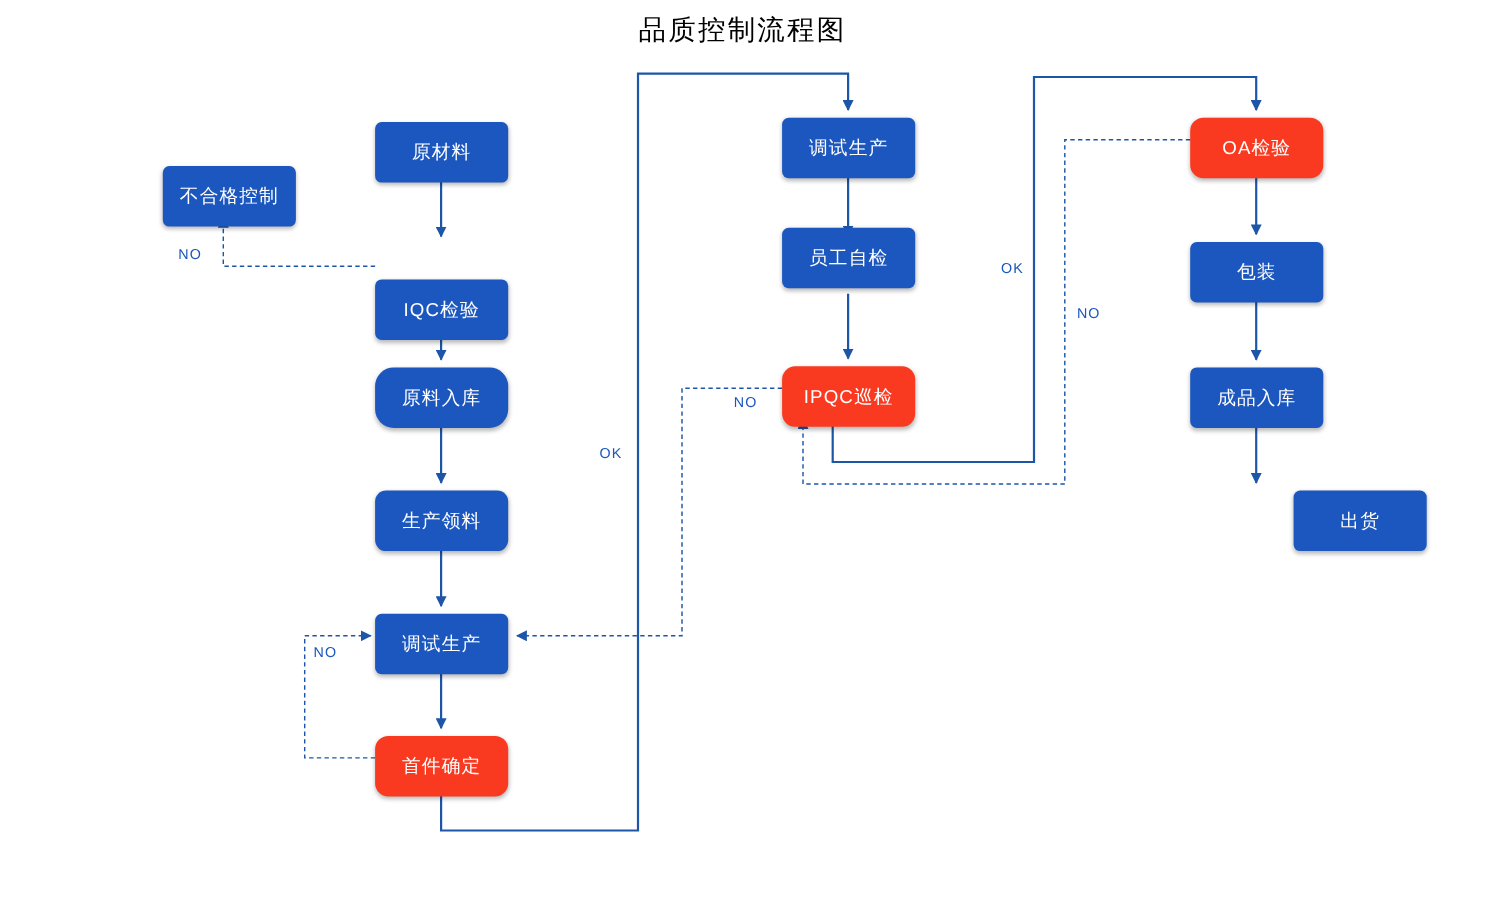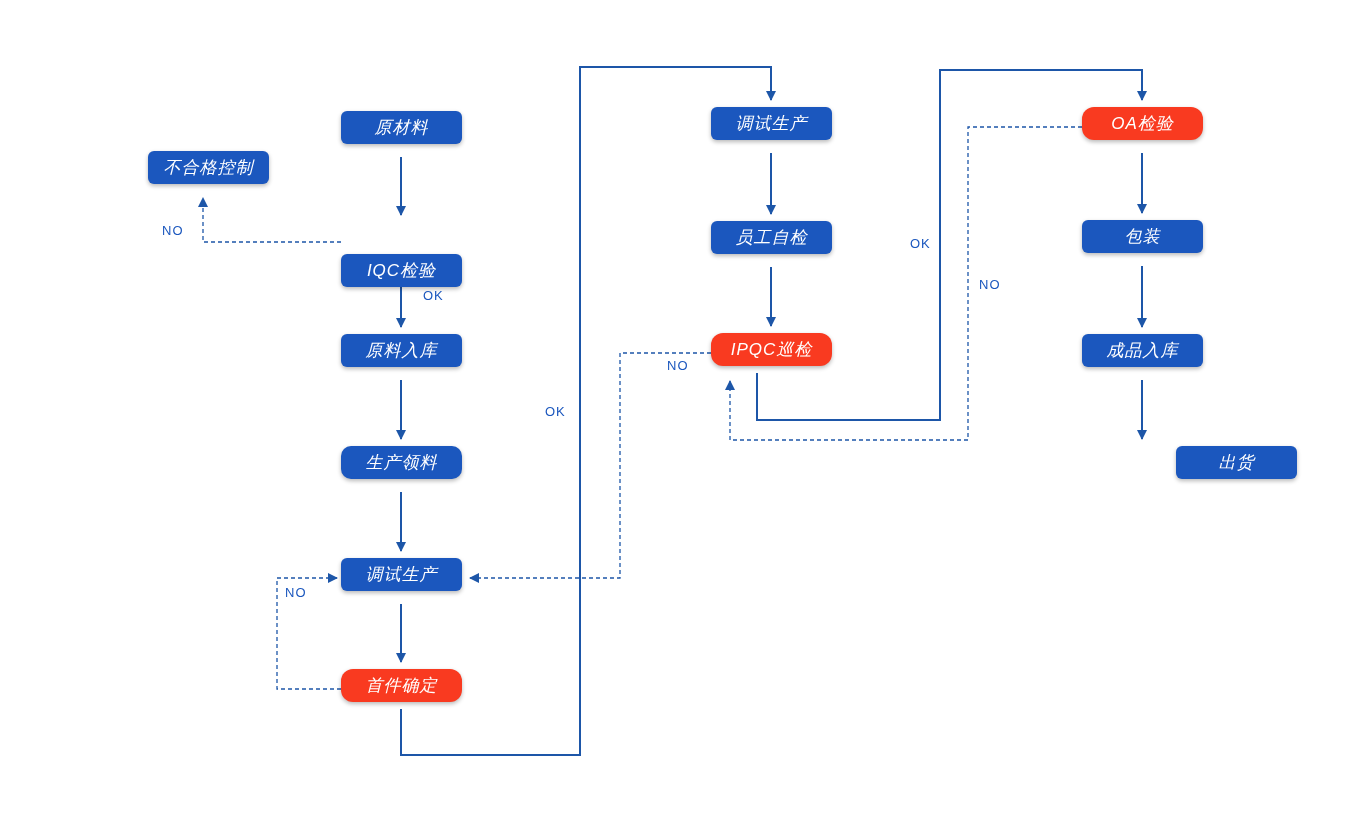--- a/index.html
+++ b/index.html
@@ -21,41 +21,41 @@
     text-align:center;
     font-family:"DejaVu Serif", serif;
     font-size:25px;letter-spacing:2px;
     color:var(--title-color);
   }
   svg.connectors{position:absolute;left:0;top:0;width:1350px;height:820px;}
   .solid{stroke:var(--line-color);stroke-width:2;fill:none;}
   .dashed{stroke:var(--line-color);stroke-width:1.3;fill:none;stroke-dasharray:4 3;}
   .arrowhead{fill:var(--line-color);}
   .node{
-    position:absolute;width:121px;height:33px;box-sizing:border-box;
+    position:absolute;width:121px;height:55px;box-sizing:border-box;
     border-radius:6px;color:#ffffff;
     display:flex;align-items:center;justify-content:center;
     font-size:17px;letter-spacing:1px;
     box-shadow:0 2px 4px rgba(0,0,0,0.28);
     white-space:nowrap;
-    font-style:italic;
   }
   .node.blue{background:var(--box-blue);}
   .node.red{background:var(--box-red);border-radius:12px;}
   .edge-label{
     position:absolute;
     font-size:13px;color:var(--label-color);
     letter-spacing:1px;white-space:nowrap;
   }
 </style>
 </head>
 <body>
 
 <div class="stage">
 
+  <div class="title">品质控制流程图</div>
 
   <svg class="connectors" viewBox="0 0 1350 820" xmlns="http://www.w3.org/2000/svg">
     <defs>
       <marker id="arrow" viewBox="0 0 10 10" refX="9" refY="5" markerWidth="10" markerHeight="10" markerUnits="userSpaceOnUse" orient="auto-start-reverse">
         <path class="arrowhead" d="M0,0 L10,5 L0,10 Z"></path>
       </marker>
     </defs>
 
     <path class="solid" marker-end="url(#arrow)" d="M401,157 L401,215"></path>
     <path class="solid" marker-end="url(#arrow)" d="M401,268 L401,327"></path>
@@ -76,26 +76,26 @@
     <path class="dashed" marker-end="url(#arrow)" d="M341,242 L203,242 L203,198"></path>
     <path class="dashed" marker-end="url(#arrow)" d="M711,353 L620,353 L620,578 L470,578"></path>
     <path class="dashed" marker-end="url(#arrow)" d="M1082,127 L968,127 L968,440 L730,440 L730,381"></path>
     <path class="dashed" marker-end="url(#arrow)" d="M341,689 L277,689 L277,578 L337,578"></path>
   </svg>
 
   <div>
       <div class="node blue" style="left: 341px; top: 111px;">原材料</div>
       <div class="node blue" style="left: 148px; top: 151px;">不合格控制</div>
       <div class="node blue" style="left: 341px; top: 222px; margin-top: 32px;">IQC检验</div>
-      <div class="node blue" style="left: 341px; top: 334px;">原料入库</div>
+      <div class="node blue" style="left: 341px; top: 334px; border-radius: 17px;">原料入库</div>
       <div class="node blue" style="left: 341px; top: 446px; border-radius: 10px;">生产领料</div>
       <div class="node blue" style="left: 341px; top: 558px;">调试生产</div>
       <div class="node red" style="left: 341px; top: 669px;">首件确定</div>
       <div class="node blue" style="left: 711px; top: 107px;">调试生产</div>
-      <div class="node blue" style="left: 711px; top: 221px;">员工自检</div>
+      <div class="node blue" style="left: 711px; top: 207px;">员工自检</div>
       <div class="node red" style="left: 711px; top: 333px;">IPQC巡检</div>
       <div class="node red" style="left: 1082px; top: 107px;">OA检验</div>
       <div class="node blue" style="left: 1082px; top: 220px;">包装</div>
       <div class="node blue" style="left: 1082px; top: 334px;">成品入库</div>
       <div class="node blue" style="left: 1144px; top: 446px; margin-left: 32px;">出货</div>
     </div>
   <div>
       <span class="edge-label" style="left: 162px; top: 223px;">NO</span>
       <span class="edge-label" style="left: 423px; top: 288px;">OK</span>
       <span class="edge-label" style="left: 545px; top: 404px;">OK</span>

